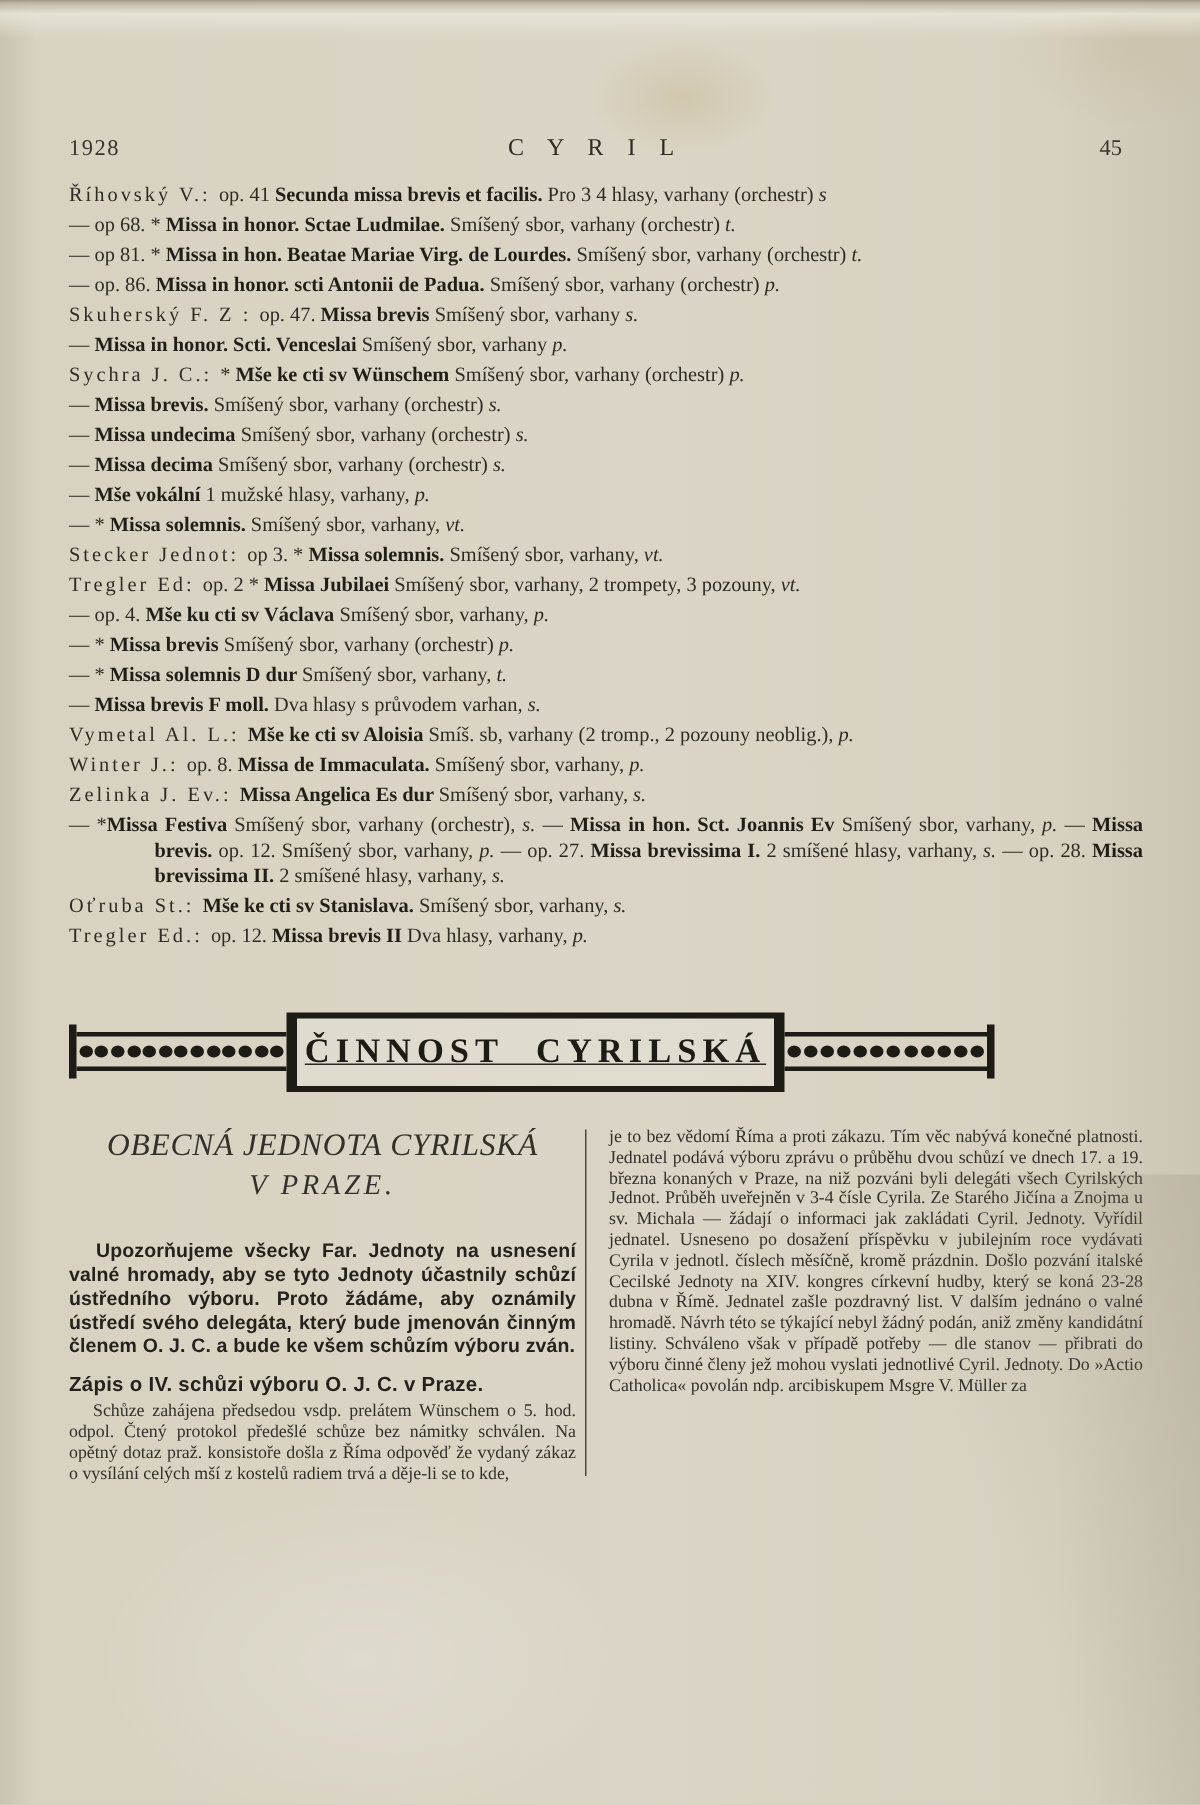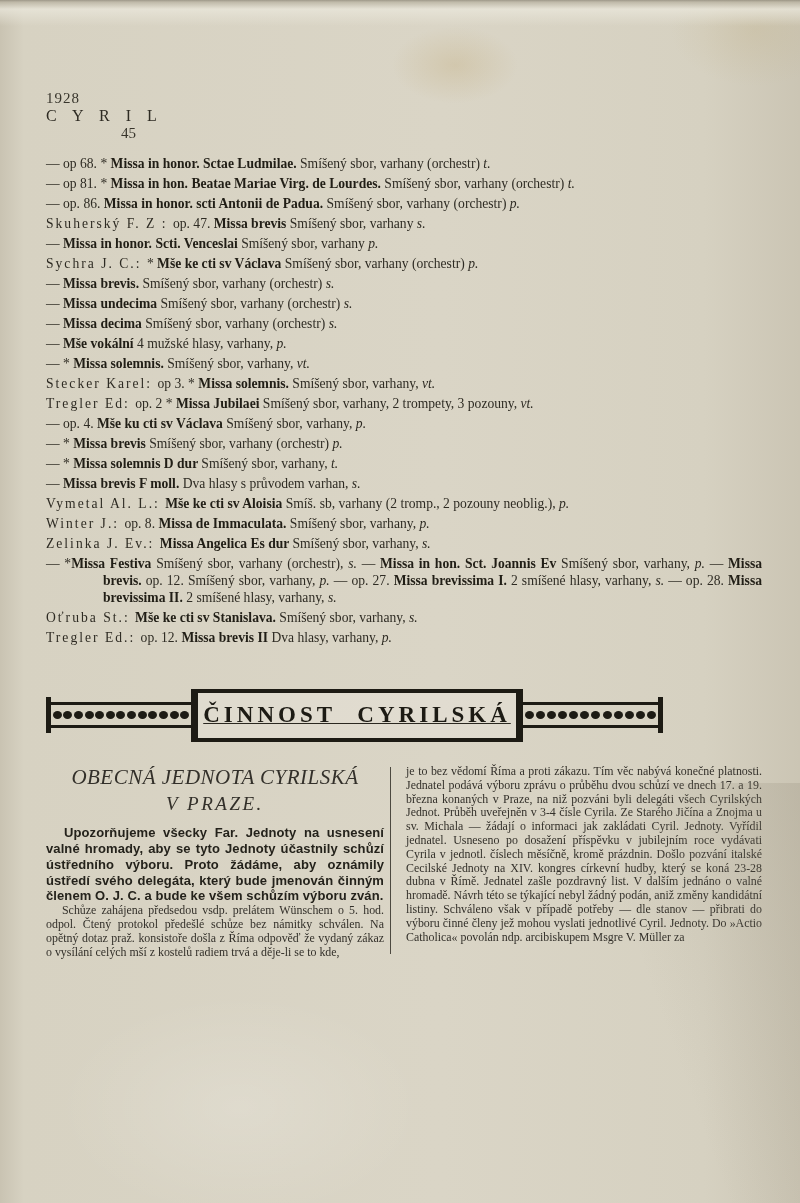--- a/index.html
+++ b/index.html
@@ -21,21 +21,21 @@
     background:linear-gradient(180deg,#8f897a 0%,#b9b3a2 8%,#e9e6da 35%,rgba(233,230,218,0) 100%);
     opacity:.8;pointer-events:none;
   }
   .page::after{ 
     content:"";position:absolute;right:0;bottom:0;width:220px;height:420px;
     background:linear-gradient(250deg, rgba(140,132,114,0.22), rgba(140,132,114,0) 60%);
     pointer-events:none;
   }
 
   
-  .hdr{display:flex;align-items:baseline;margin-bottom:13px;flex-direction:column;}
+  .hdr{display:flex;align-items:baseline;margin-bottom:13px;}
   .hdr .yr{width:90px;font-size:15px;letter-spacing:1px;color:#38352c;}
   .hdr .ttl{flex:1;text-align:center;font-size:16px;letter-spacing:6px;color:#2e2b23;}
   .hdr .pg{width:90px;text-align:right;font-size:15px;padding-right:12px;color:#38352c;}
 
   
   .works{width:716px;}
   .works p.entry{
     margin:0 0 3px 0;padding-left:57px;text-indent:-57px;
     font-size:13.6px;line-height:17px;text-align:justify;color:#2e2b23;
   }
@@ -65,21 +65,21 @@
     font-size:23px;letter-spacing:4px;word-spacing:12px;color:#1d1b14;white-space:nowrap;
   }
 
   
   .cols{display:flex;margin-top:21px;width:716px;}
   .col-left{flex:none;width:338px;}
   .divider{flex:none;width:1px;background:#4c4940;margin:2px 0 6px 6px;}
   .col-right{flex:1;padding-left:15px;}
 
   .obecna{
-    margin:0 0 9px 0;text-align:center;font-style:italic;font-weight:normal;
+    margin:0 0 24px 0;text-align:center;font-style:italic;font-weight:normal;
     font-size:21px;line-height:1.22;color:#33302a;letter-spacing:0.5px;
   }
   .obecna .l2{font-size:19px;letter-spacing:2.5px;}
   .notice{
     margin:0;font-family:Liberation Sans, sans-serif;font-weight:bold;
     font-size:13px;line-height:15.8px;text-align:justify;text-indent:18px;
     color:#24221b;letter-spacing:0.1px;
   }
   .zapis{
     margin:10px 0 4px 0;font-family:"Liberation Sans","DejaVu Sans",sans-serif;
@@ -97,32 +97,33 @@
 
 <div class="page">
 
   <div class="hdr">
     <span class="yr">1928</span>
     <span class="ttl">C Y R I L</span>
     <span class="pg">45</span>
   </div>
 
   <div class="works">
+      <p class="entry"><span class="sp">Říhovský V.: </span><span>op. 41 </span><span class="b">Secunda missa brevis et facilis. </span><span>Pro 3 4 hlasy, varhany (orchestr) </span><span class="i">s</span></p>
       <p class="entry"><span>— op 68. * </span><span class="b">Missa in honor. Sctae Ludmilae. </span><span>Smíšený sbor, varhany (orchestr) </span><span class="i">t.</span></p>
       <p class="entry"><span>— op 81. * </span><span class="b">Missa in hon. Beatae Mariae Virg. de Lourdes. </span><span>Smíšený sbor, varhany (orchestr) </span><span class="i">t.</span></p>
       <p class="entry"><span>— op. 86. </span><span class="b">Missa in honor. scti Antonii de Padua. </span><span>Smíšený sbor, varhany (orchestr) </span><span class="i">p.</span></p>
       <p class="entry"><span class="sp">Skuherský F. Z : </span><span>op. 47. </span><span class="b">Missa brevis </span><span>Smíšený sbor, varhany </span><span class="i">s.</span></p>
       <p class="entry"><span>— </span><span class="b">Missa in honor. Scti. Venceslai </span><span>Smíšený sbor, varhany </span><span class="i">p.</span></p>
-      <p class="entry"><span class="sp">Sychra J. C.: </span><span>* </span><span class="b">Mše ke cti sv Václava </span><span>Smíšený sbor, varhany (orchestr) </span><span class="i">p.</span></p>
+      <p class="entry"><span class="sp">Sychra J. C.: </span><span>* </span><span class="b">Mše ke cti sv Wünschem </span><span>Smíšený sbor, varhany (orchestr) </span><span class="i">p.</span></p>
       <p class="entry"><span>— </span><span class="b">Missa brevis. </span><span>Smíšený sbor, varhany (orchestr) </span><span class="i">s.</span></p>
       <p class="entry"><span>— </span><span class="b">Missa undecima </span><span>Smíšený sbor, varhany (orchestr) </span><span class="i">s.</span></p>
       <p class="entry"><span>— </span><span class="b">Missa decima </span><span>Smíšený sbor, varhany (orchestr) </span><span class="i">s.</span></p>
-      <p class="entry"><span>— </span><span class="b">Mše vokální </span><span>4 mužské hlasy, varhany, </span><span class="i">p.</span></p>
+      <p class="entry"><span>— </span><span class="b">Mše vokální </span><span>1 mužské hlasy, varhany, </span><span class="i">p.</span></p>
       <p class="entry"><span>— * </span><span class="b">Missa solemnis. </span><span>Smíšený sbor, varhany, </span><span class="i">vt.</span></p>
-      <p class="entry"><span class="sp">Stecker Karel: </span><span>op 3. * </span><span class="b">Missa solemnis. </span><span>Smíšený sbor, varhany, </span><span class="i">vt.</span></p>
+      <p class="entry"><span class="sp">Stecker Jednot: </span><span>op 3. * </span><span class="b">Missa solemnis. </span><span>Smíšený sbor, varhany, </span><span class="i">vt.</span></p>
       <p class="entry"><span class="sp">Tregler Ed: </span><span>op. 2 * </span><span class="b">Missa Jubilaei </span><span>Smíšený sbor, varhany, 2 trompety, 3 pozouny, </span><span class="i">vt.</span></p>
       <p class="entry"><span>— op. 4. </span><span class="b">Mše ku cti sv Václava </span><span>Smíšený sbor, varhany, </span><span class="i">p.</span></p>
       <p class="entry"><span>— * </span><span class="b">Missa brevis </span><span>Smíšený sbor, varhany (orchestr) </span><span class="i">p.</span></p>
       <p class="entry"><span>— * </span><span class="b">Missa solemnis D dur </span><span>Smíšený sbor, varhany, </span><span class="i">t.</span></p>
       <p class="entry"><span>— </span><span class="b">Missa brevis F moll. </span><span>Dva hlasy s průvodem varhan, </span><span class="i">s.</span></p>
       <p class="entry"><span class="sp">Vymetal Al. L.: </span><span class="b">Mše ke cti sv Aloisia </span><span>Smíš. sb, varhany (2 tromp., 2 pozouny neoblig.), </span><span class="i">p.</span></p>
       <p class="entry"><span class="sp">Winter J.: </span><span>op. 8. </span><span class="b">Missa de Immaculata. </span><span>Smíšený sbor, varhany, </span><span class="i">p.</span></p>
       <p class="entry"><span class="sp">Zelinka J. Ev.: </span><span class="b">Missa Angelica Es dur </span><span>Smíšený sbor, varhany, </span><span class="i">s.</span></p>
       <p class="entry"><span>— *</span><span class="b">Missa Festiva </span><span>Smíšený sbor, varhany (orchestr), </span><span class="i">s.</span><span> — </span><span class="b">Missa in hon. Sct. Joannis Ev </span><span>Smíšený sbor, varhany, </span><span class="i">p.</span><span> — </span><span class="b">Missa brevis. </span><span>op. 12. Smíšený sbor, varhany, </span><span class="i">p.</span><span> — op. 27. </span><span class="b">Missa brevissima I. </span><span>2 smíšené hlasy, varhany, </span><span class="i">s.</span><span> — op. 28. </span><span class="b">Missa brevissima II. </span><span>2 smíšené hlasy, varhany, </span><span class="i">s.</span></p>
       <p class="entry"><span class="sp">Oťruba St.: </span><span class="b">Mše ke cti sv Stanislava. </span><span>Smíšený sbor, varhany, </span><span class="i">s.</span></p>
@@ -170,20 +171,21 @@
     <span class="endbar"></span>
   </div>
 
   <div class="cols">
     <div class="col-left">
       <h2 class="obecna">
         <span>OBECNÁ JEDNOTA CYRILSKÁ</span><br>
         <span class="l2">V PRAZE.</span>
       </h2>
       <p class="notice">Upozorňujeme všecky Far. Jednoty na usnesení valné hromady, aby se tyto Jednoty účastnily schůzí ústředního výboru. Proto žádáme, aby oznámily ústředí svého delegáta, který bude jmenován činným členem O. J. C. a bude ke všem schůzím výboru zván.</p>
+      <h3 class="zapis">Zápis o IV. schůzi výboru O. J. C. v Praze.</h3>
       <p class="minutes">Schůze zahájena předsedou vsdp. prelátem Wünschem o 5. hod. odpol. Čtený protokol předešlé schůze bez námitky schválen. Na opětný dotaz praž. konsistoře došla z Říma odpověď že vydaný zákaz o vysílání celých mší z kostelů radiem trvá a děje-li se to kde,</p>
     </div>
     <div class="divider"></div>
     <div class="col-right">
       <p class="rightcol-text">je to bez vědomí Říma a proti zákazu. Tím věc nabývá konečné platnosti. Jednatel podává výboru zprávu o průběhu dvou schůzí ve dnech 17. a 19. března konaných v Praze, na niž pozváni byli delegáti všech Cyrilských Jednot. Průběh uveřejněn v 3-4 čísle Cyrila. Ze Starého Jičína a Znojma u sv. Michala — žádají o informaci jak zakládati Cyril. Jednoty. Vyřídil jednatel. Usneseno po dosažení příspěvku v jubilejním roce vydávati Cyrila v jednotl. číslech měsíčně, kromě prázdnin. Došlo pozvání italské Cecilské Jednoty na XIV. kongres církevní hudby, který se koná 23-28 dubna v Římě. Jednatel zašle pozdravný list. V dalším jednáno o valné hromadě. Návrh této se týkající nebyl žádný podán, aniž změny kandidátní listiny. Schváleno však v případě potřeby — dle stanov — přibrati do výboru činné členy jež mohou vyslati jednotlivé Cyril. Jednoty. Do »Actio Catholica« povolán ndp. arcibiskupem Msgre V. Müller za</p>
     </div>
   </div>
 
 </div>
 

